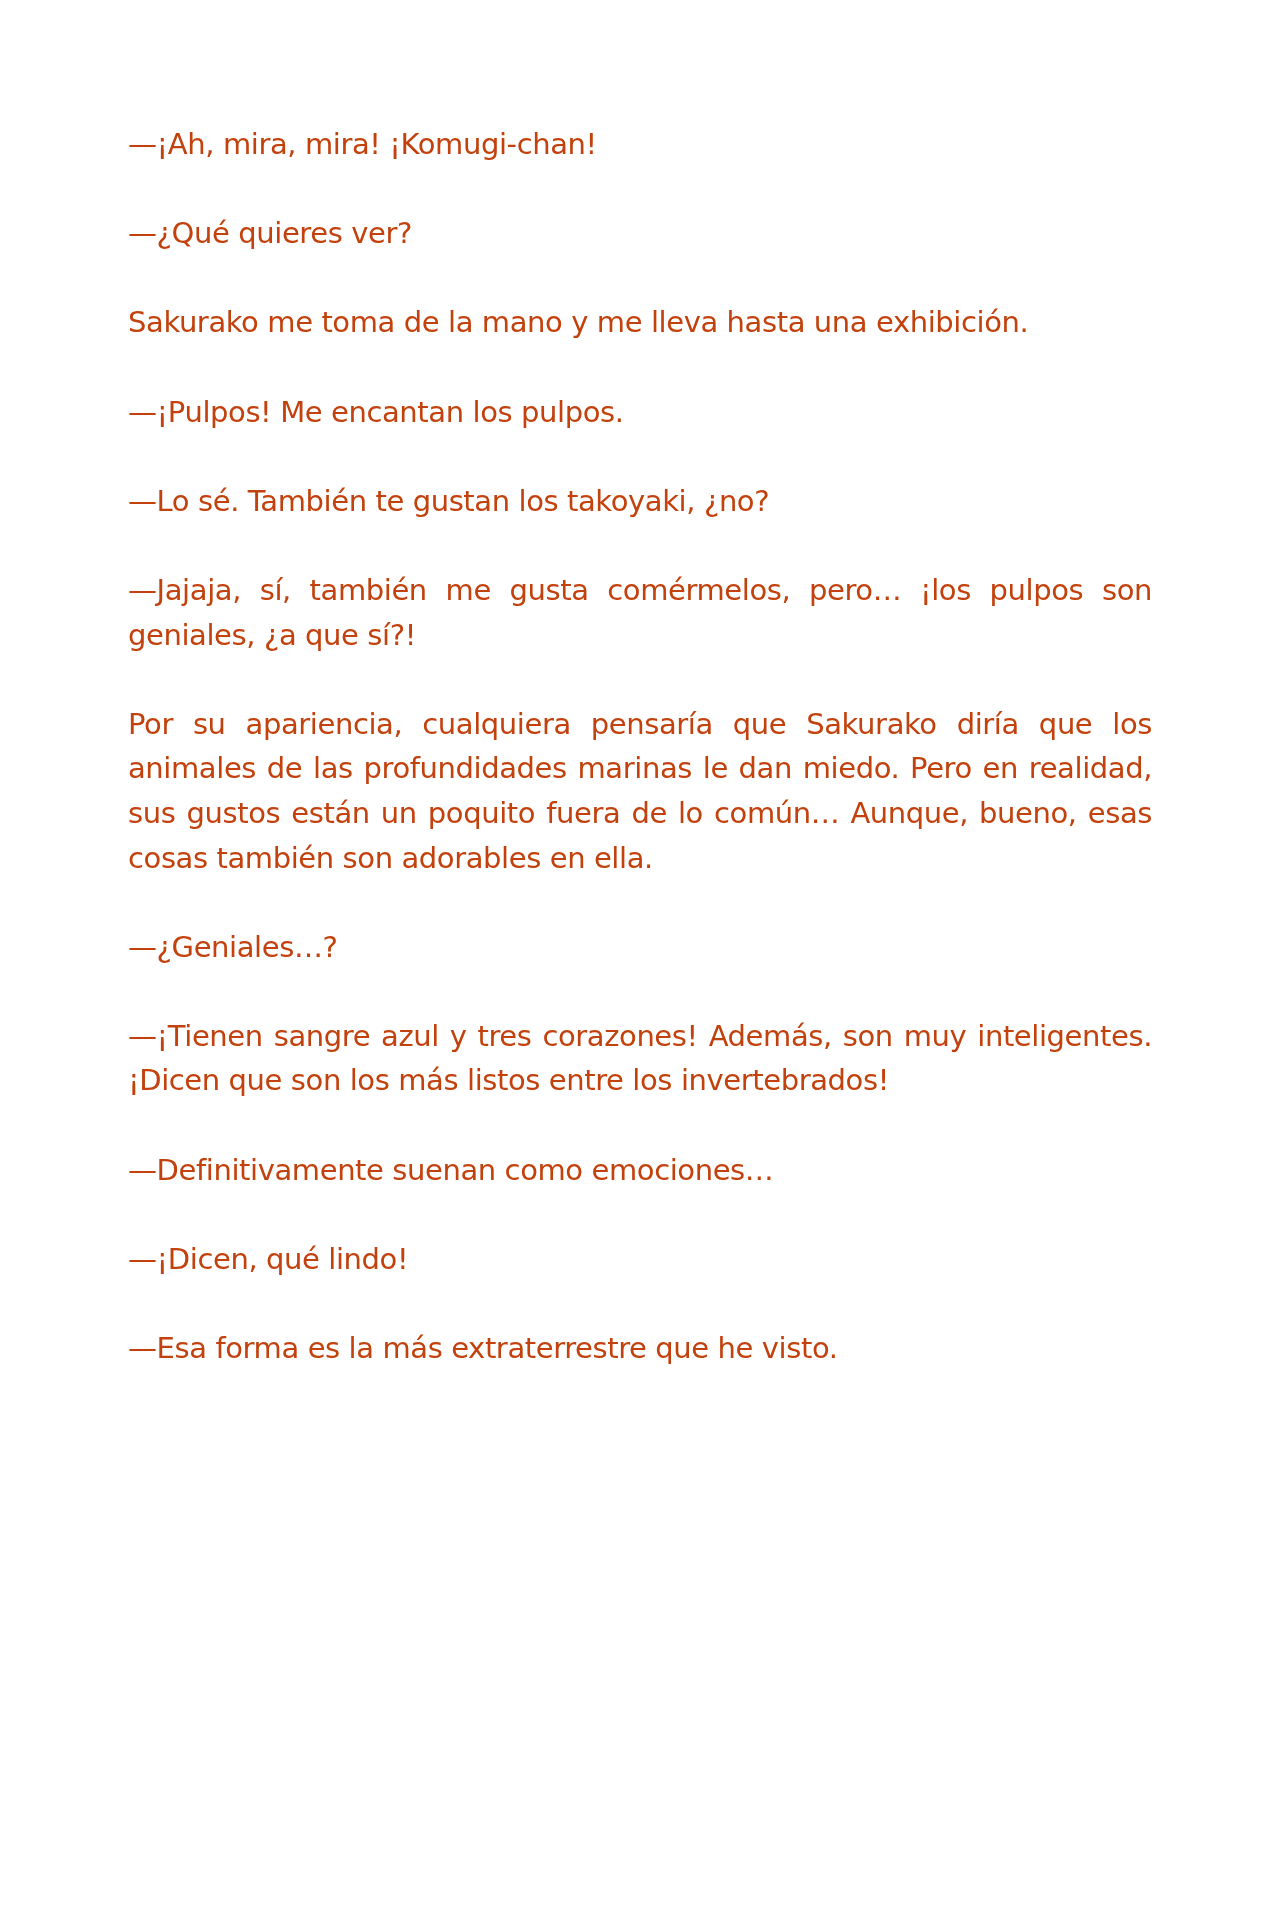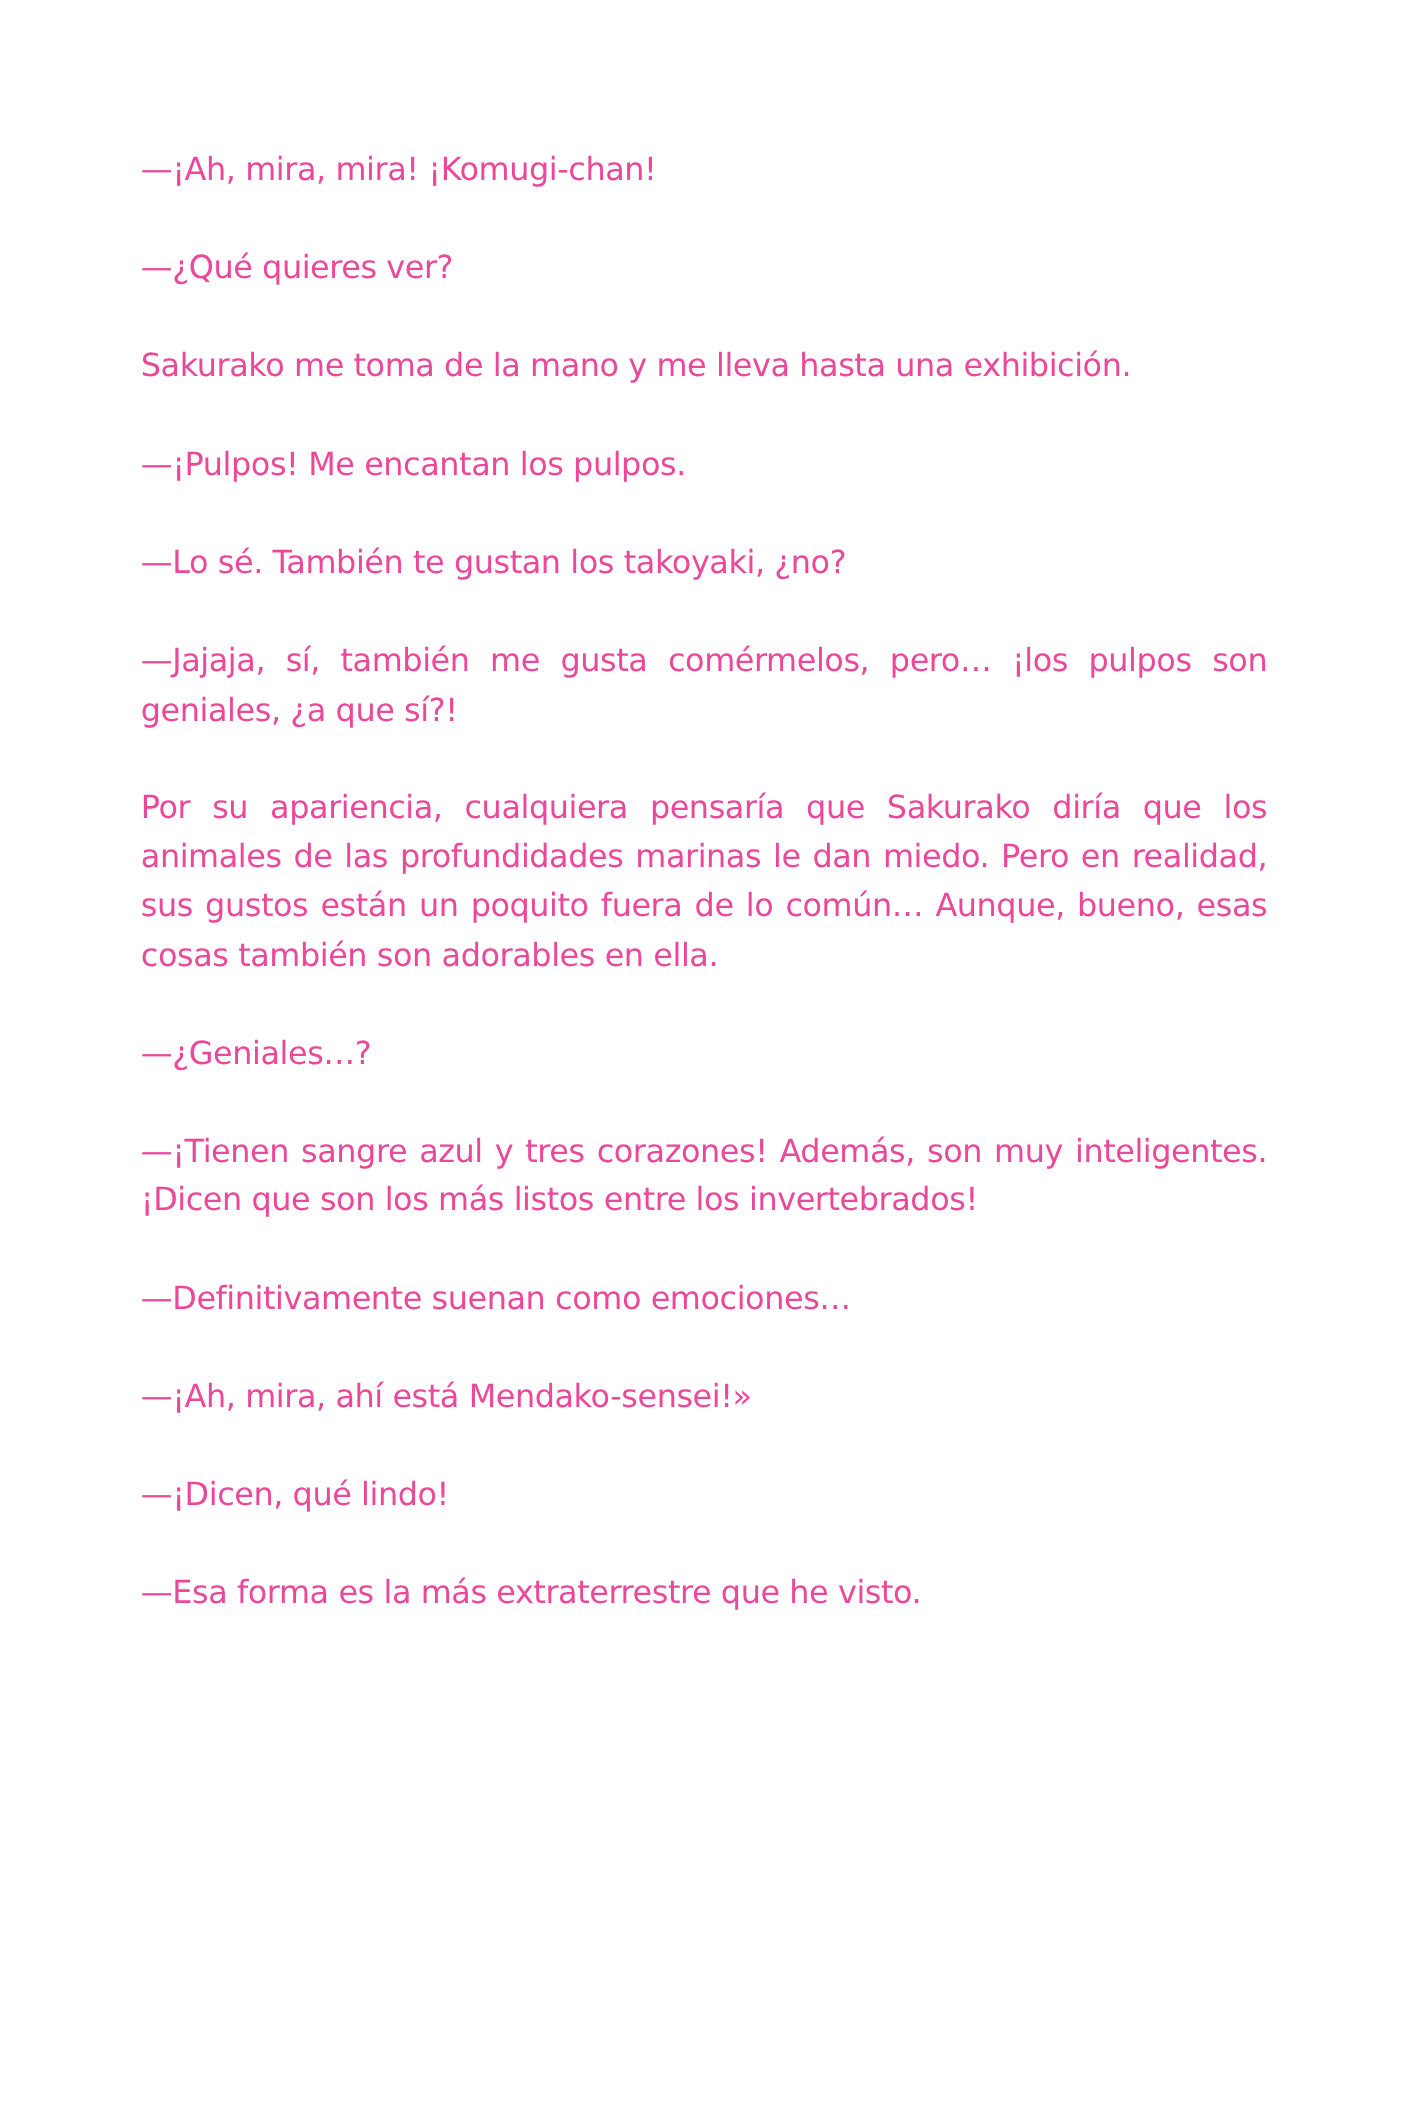--- a/index.html
+++ b/index.html
@@ -9,26 +9,26 @@
     }
     body {
       width: 1280px;
       height: 1920px;
       position: relative;
       overflow: hidden;
     }
     .page {
       position: absolute;
       left: 128px;
-      top: 132px;
+      top: 122px;
       width: 1024px;
       font-family: "DejaVu Sans", "Liberation Sans", sans-serif;
       font-size: 29px;
       line-height: 44.6px;
-      color: #ec4899;
+      color: #c2410c;
       letter-spacing: -0.4px;
     }
     .para {
       margin: 0 0 44.6px 0;
       text-align: justify;
       text-align-last: left;
       hyphens: none;
     }
   </style>
 </head>
@@ -38,16 +38,15 @@
   <p class="para">—¡Ah, mira, mira! ¡Komugi-chan!</p>
   <p class="para">—¿Qué quieres ver?</p>
   <p class="para">Sakurako me toma de la mano y me lleva hasta una exhibición.</p>
   <p class="para">—¡Pulpos! Me encantan los pulpos.</p>
   <p class="para">—Lo sé. También te gustan los takoyaki, ¿no?</p>
   <p class="para">—Jajaja, sí, también me gusta comérmelos, pero… ¡los pulpos son geniales, ¿a que sí?!</p>
   <p class="para">Por su apariencia, cualquiera pensaría que Sakurako diría que los animales de las profundidades marinas le dan miedo. Pero en realidad, sus gustos están un poquito fuera de lo común… Aunque, bueno, esas cosas también son adorables en ella.</p>
   <p class="para">—¿Geniales…?</p>
   <p class="para">—¡Tienen sangre azul y tres corazones! Además, son muy inteligentes. ¡Dicen que son los más listos entre los invertebrados!</p>
   <p class="para">—Definitivamente suenan como emociones…</p>
-  <p class="para">—¡Ah, mira, ahí está Mendako-sensei!»</p>
   <p class="para">—¡Dicen, qué lindo!</p>
   <p class="para">—Esa forma es la más extraterrestre que he visto.</p>
 </div>
 
 </body></html>

